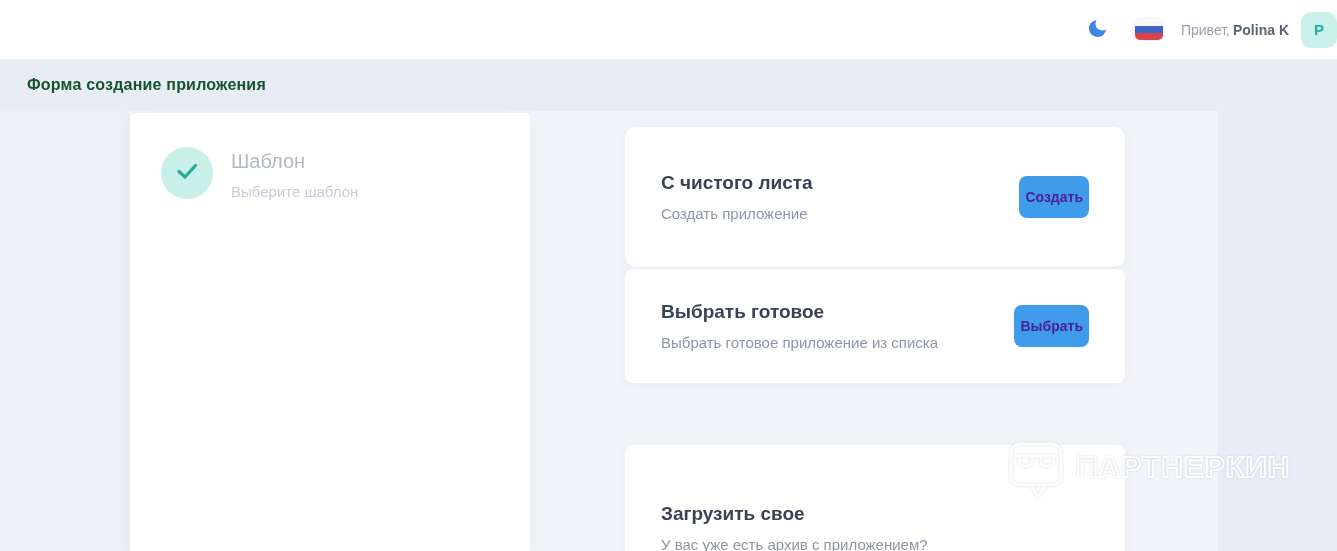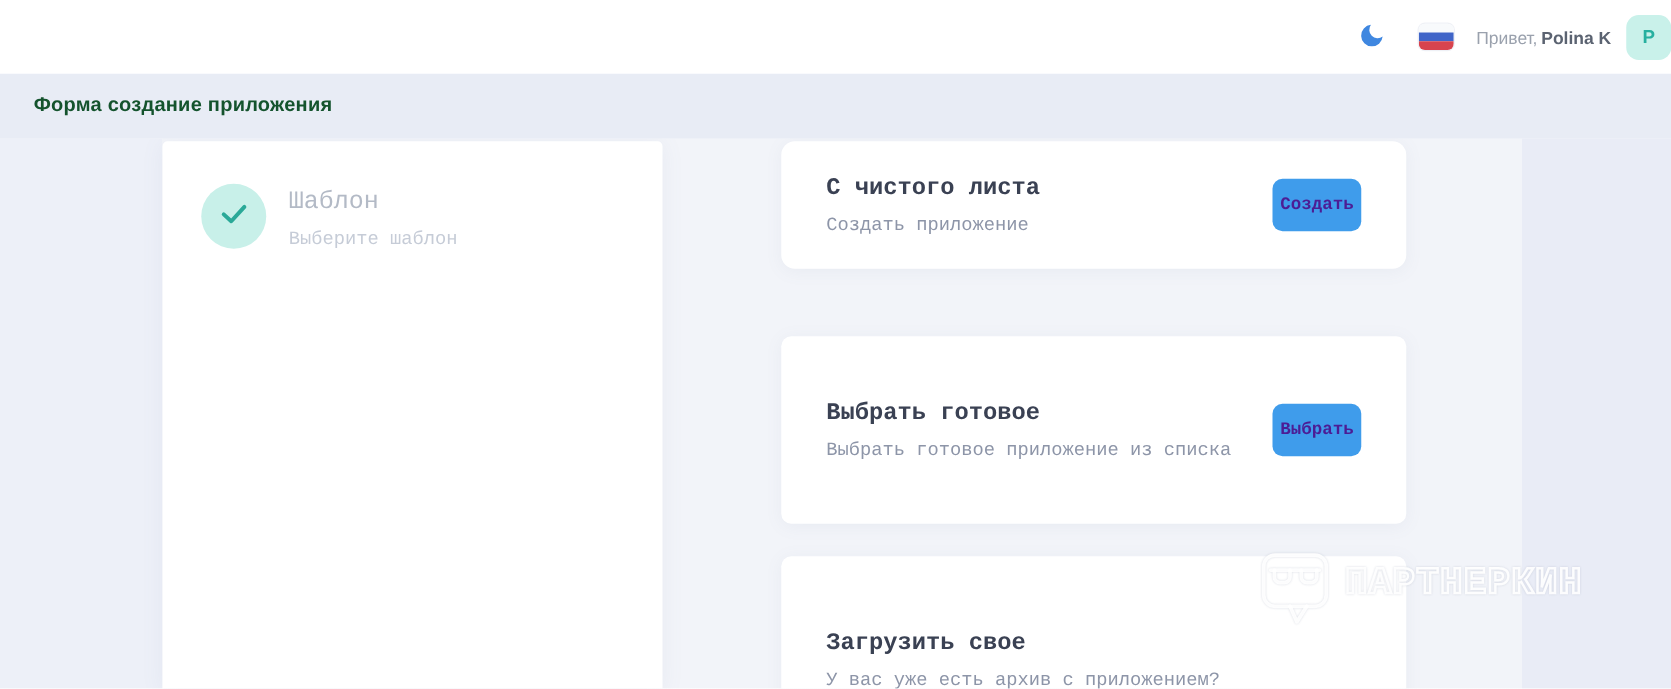--- a/index.html
+++ b/index.html
@@ -35,42 +35,41 @@
   .titleband {
     position:absolute; top:59px; left:0; right:0; height:52px;
     background:#e8ecf5; display:flex; align-items:center; padding-left:27px;
   }
   .titleband h1 { font-size:16px; font-weight:bold; color:#14532d; letter-spacing:.2px; }
 
   
   .main {
     position:absolute; top:111px; left:0; right:0; bottom:0; overflow:hidden;
     background:linear-gradient(90deg,#edf0f8 0,#edf0f8 130px,#f2f4f9 130px,#f2f4f9 1218px,#e9ecf6 1218px);
-    font-family:Liberation Mono, monospace;
   }
   .left-panel {
     position:absolute; left:130px; top:2px; bottom:0; width:400px;
     background:#ffffff; border-radius:4px 4px 0 0;
     box-shadow:0 2px 18px rgba(120,130,160,.08);
   }
   .step { display:flex; align-items:flex-start; padding:34px 0 0 31px; }
   .step-circle {
     width:52px; height:52px; border-radius:50%; background:#c8f0e9;
     display:flex; align-items:center; justify-content:center; flex-shrink:0;
   }
   .step-text { margin-left:18px; padding-top:3px; }
   .step-title { font-size:20px; color:#b3bac6; }
   .step-sub { font-size:15px; color:#c6ccd7; margin-top:10px; }
 
   .card {
     position:absolute; left:625px; width:500px; background:#ffffff; border-radius:8px;
     box-shadow:0 2px 14px rgba(120,130,160,.07);
   }
-  .card-1 { top:2px;   height:102px;border-radius:11px; }
-  .card-2 { top:158px; height:150px; }
+  .card-1 { top:16px;   height:140px;border-radius:11px; }
+  .card-2 { top:158px; height:114px; }
   .card-3 { top:334px; height:165px; }
   .card-inner {
     height:100%; display:flex; align-items:center; justify-content:space-between;
     padding:0 36px;
   }
   .card-title { font-size:19px; font-weight:bold; color:#3a4153; }
   .card-sub   { font-size:15px; color:#8d95a8; margin-top:11px; }
   .btn {
     background:#3f9ceb; color:#4c1d95; border:none; border-radius:8px;
     height:42px; padding:0 6px; font-size:14px; font-weight:bold;

